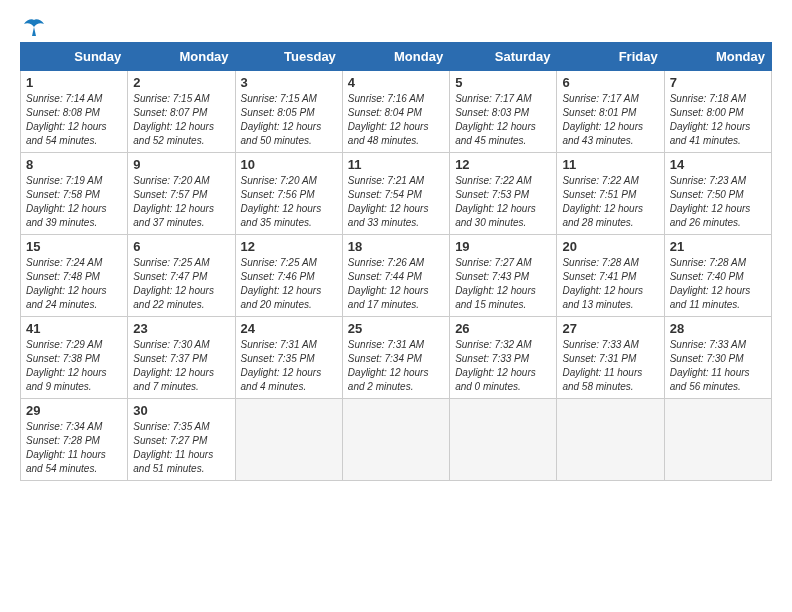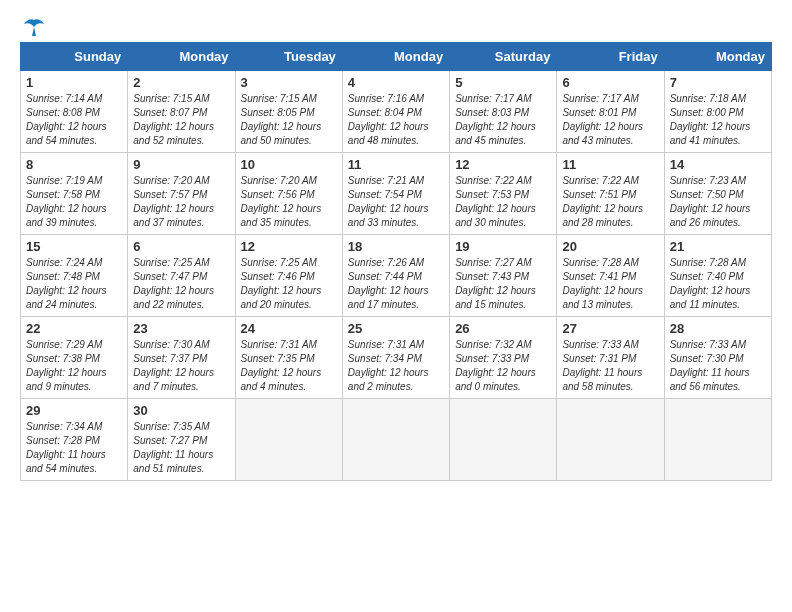--- a/index.html
+++ b/index.html
@@ -221,21 +221,21 @@
             <span class="day-number">20</span>
             <div class="day-content">Sunrise: 7:28 AM<br>Sunset: 7:41 PM<br>Daylight: 12 hours and 13 minutes.</div>
           </td>
           <td>
             <span class="day-number">21</span>
             <div class="day-content">Sunrise: 7:28 AM<br>Sunset: 7:40 PM<br>Daylight: 12 hours and 11 minutes.</div>
           </td>
         </tr>
         <tr>
           <td>
-            <span class="day-number">22</span>
+            <span class="day-number">41</span>
             <div class="day-content">Sunrise: 7:29 AM<br>Sunset: 7:38 PM<br>Daylight: 12 hours and 9 minutes.</div>
           </td>
           <td>
             <span class="day-number">23</span>
             <div class="day-content">Sunrise: 7:30 AM<br>Sunset: 7:37 PM<br>Daylight: 12 hours and 7 minutes.</div>
           </td>
           <td>
             <span class="day-number">24</span>
             <div class="day-content">Sunrise: 7:31 AM<br>Sunset: 7:35 PM<br>Daylight: 12 hours and 4 minutes.</div>
           </td>

